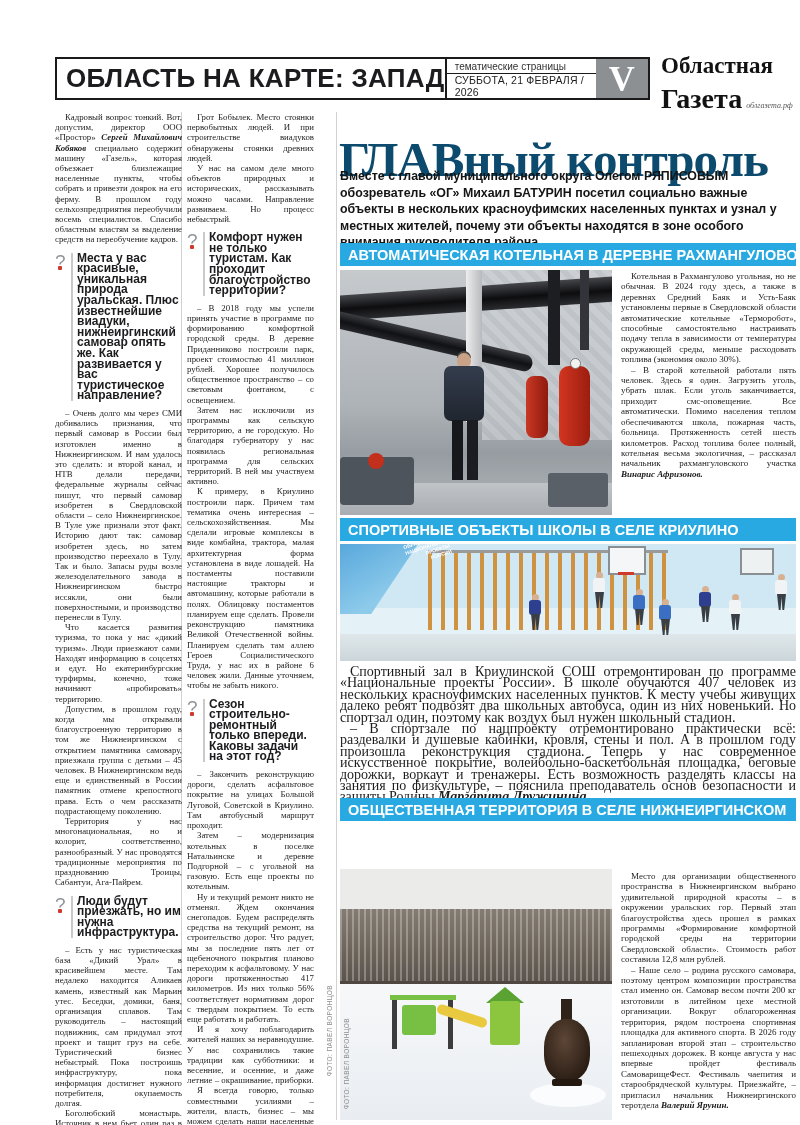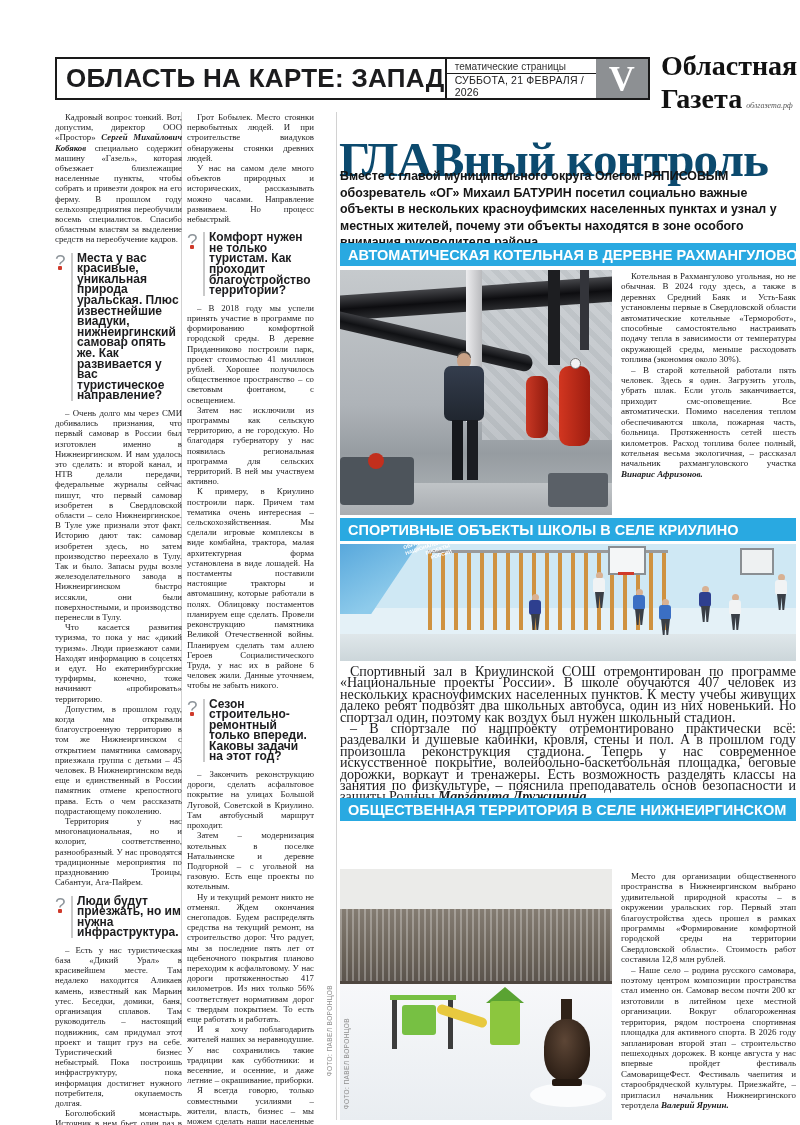--- a/index.html
+++ b/index.html
@@ -10,21 +10,21 @@
   .mh-box{position:absolute;left:55px;top:57px;width:595px;height:43px;
           border:2px solid #1a1a1a;box-sizing:border-box;display:flex;background:#fff;}
   .mh-title{flex:1;display:flex;align-items:center;padding-left:9px;
             font-family:"Liberation Sans",sans-serif;font-weight:bold;font-size:26px;letter-spacing:.3px;white-space:nowrap;}
   .mh-mid{width:188px;border-left:2px solid #1a1a1a;display:flex;flex-direction:column;font-family:"Liberation Sans",sans-serif;}
   .mh-kicker{flex:.8;font-size:10px;display:flex;align-items:center;padding-left:8px;border-bottom:1.5px solid #1a1a1a;color:#333;}
   .mh-date{flex:1.2;font-size:10.5px;display:flex;align-items:center;padding-left:8px;letter-spacing:.2px;}
   .mh-v{width:66px;background:#8d9093;color:#fff;font-family:"Liberation Serif",serif;
         font-size:36px;font-weight:bold;display:flex;align-items:center;justify-content:center;}
   .logo{position:absolute;left:661px;top:52px;font-family:"Liberation Serif",serif;font-weight:bold;color:#121212;}
-  .logo-l1{font-size:28px;line-height:27px;}
+  .logo-l1{font-size:23px;line-height:27px;}
   .logo-l2{font-size:28px;line-height:39px;}
   .logo-site{font-size:8px;font-weight:normal;font-style:italic;color:#555;margin-left:4px;}
 
   
   .vdiv{position:absolute;border-left:1px solid #d2d2d2;width:0;}
   .col{position:absolute;top:112px;width:127px;font-size:8.8px;line-height:10.2px;text-align:justify;}
   .col p{margin:0;text-indent:10px;}
   .bname{font-weight:bold;font-style:italic;}
   .qblock{display:flex;gap:4px;margin:8px 0 7px 0;}
   .qmark{font-family:"Liberation Sans",sans-serif;font-size:19px;line-height:17px;color:#8f969c;position:relative;width:12px;flex:none;}

